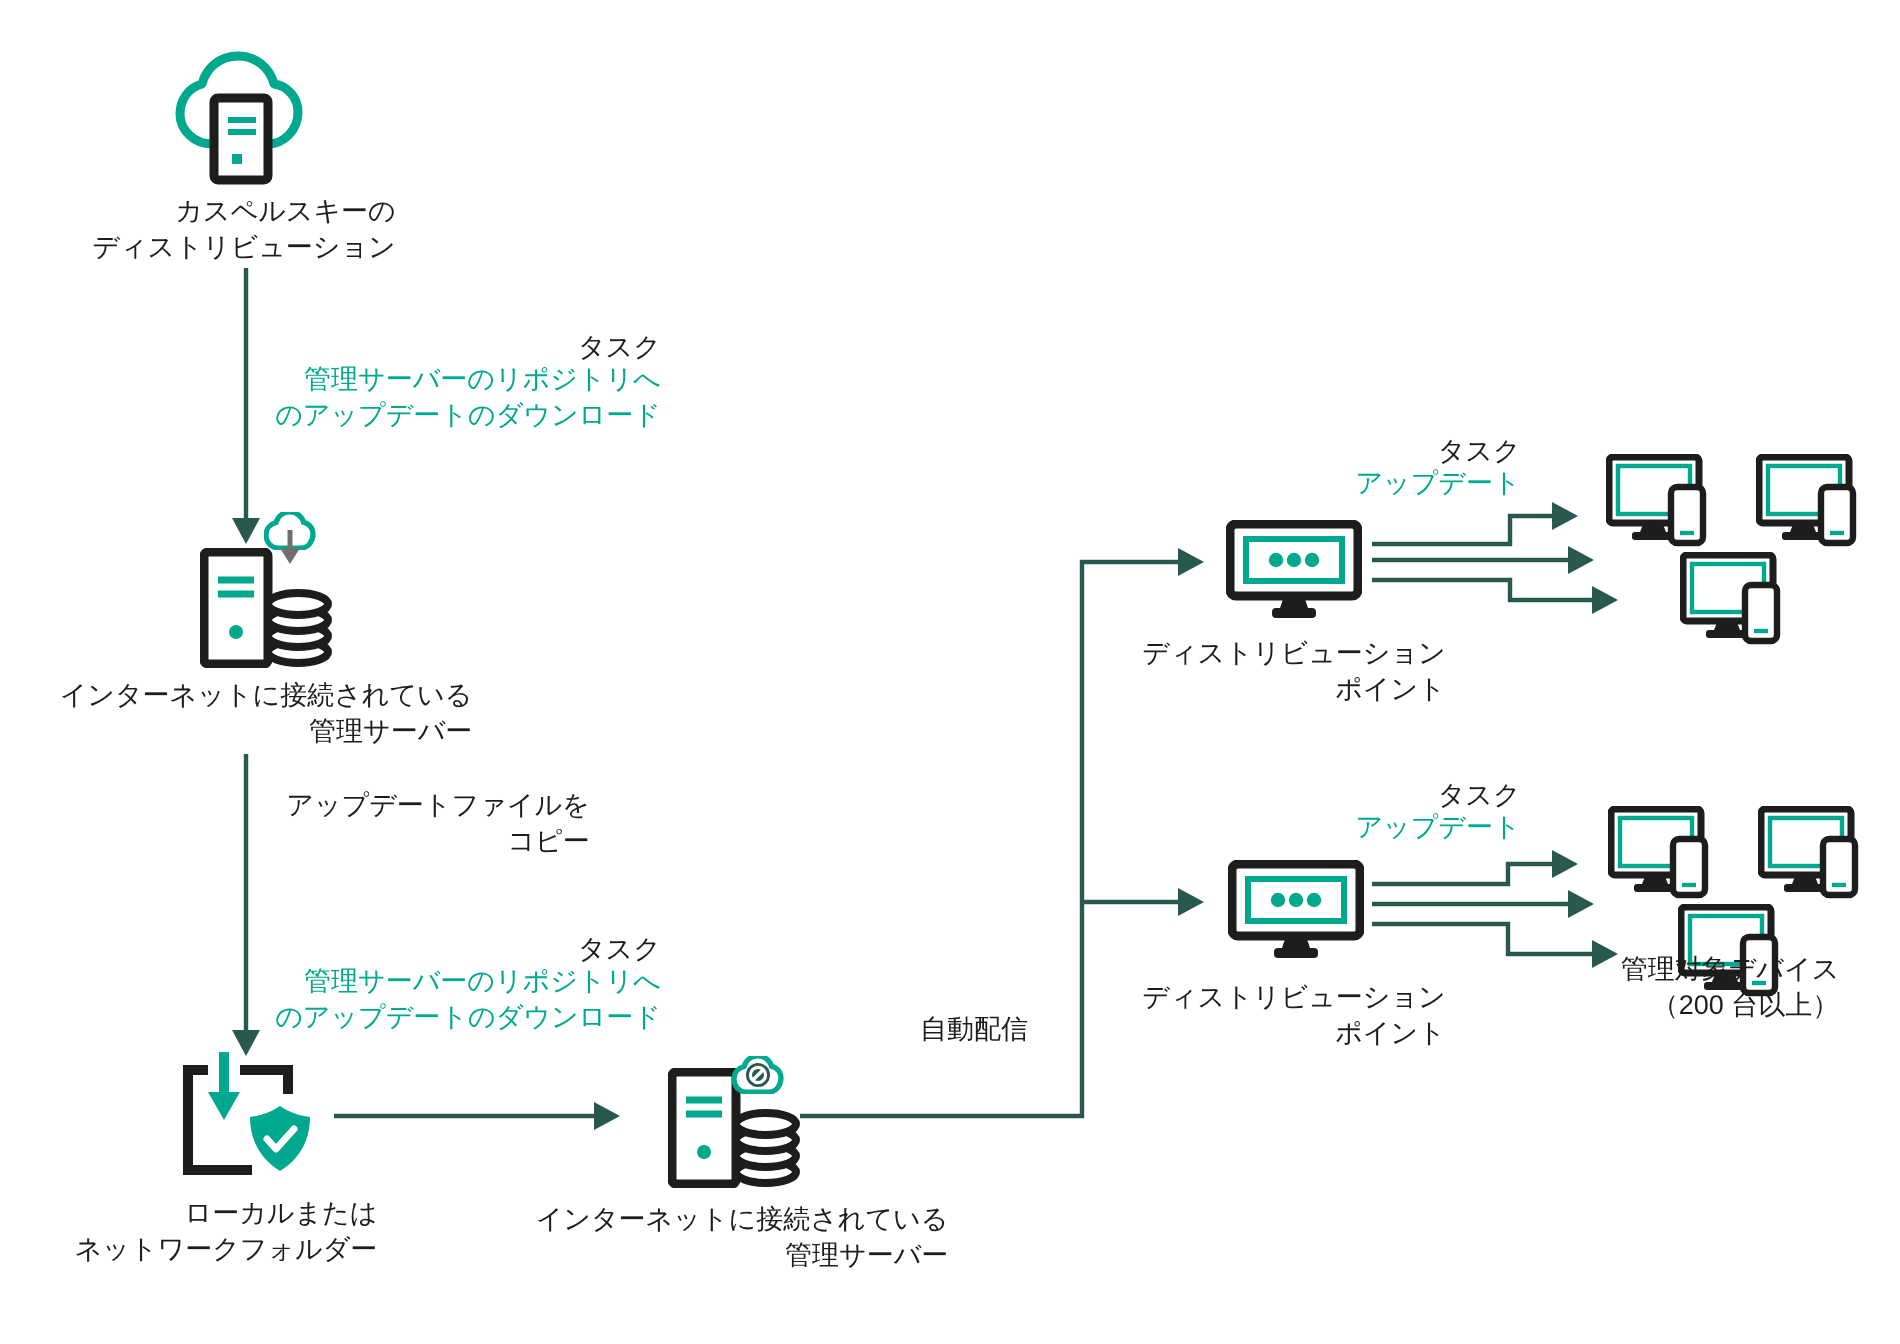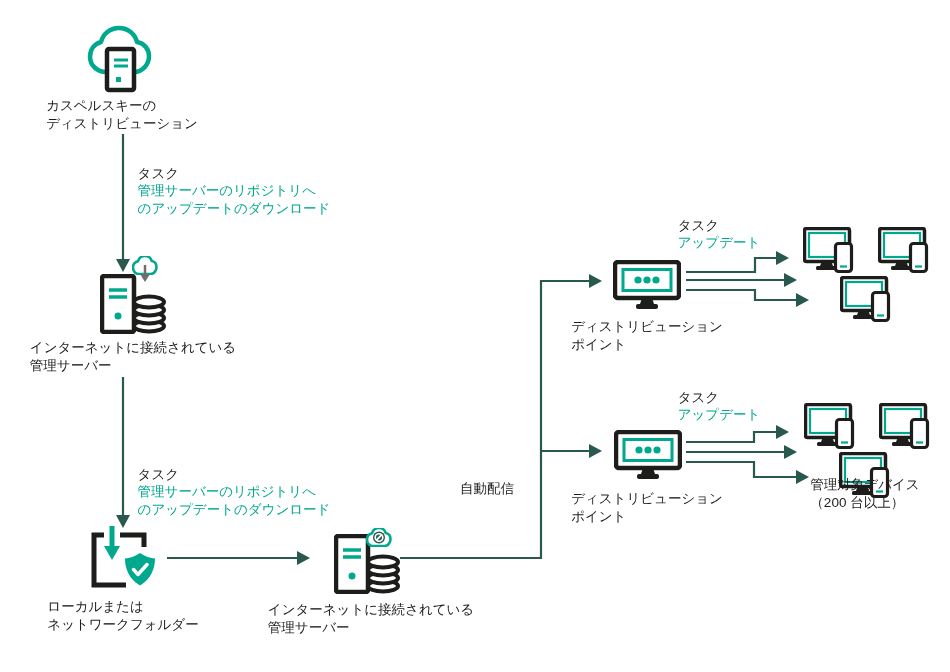--- a/index.html
+++ b/index.html
@@ -12,21 +12,21 @@
   html,body{margin:0;padding:0;background:var(--bg);}
   .canvas{
     position:relative;width:950px;height:672px;background:var(--bg);
     font-family:"Liberation Sans","DejaVu Sans",sans-serif;
     color:var(--ink);overflow:hidden;
   }
   .wires{position:absolute;left:0;top:0;pointer-events:none;}
   .icon{position:absolute;}
   .lbl{
     position:absolute;transform:translateX(-50%);
-    text-align:left;font-size:13.5px;line-height:1.32;
+    text-align:right;font-size:13.5px;line-height:1.32;
     color:var(--ink);white-space:nowrap;
   }
   .lbl .teal{color:var(--teal);font-family:Liberation Mono, monospace;}
 </style>
 </head>
 <body>
 
 <div class="canvas">
 
   <svg width="0" height="0" style="position:absolute" aria-hidden="true">
@@ -115,55 +115,59 @@
     <use href="#sym-server" x="0" y="18" width="66" height="60"></use>
     <use href="#sym-badge-cloud" x="32" y="0" width="26" height="19"></use>
     <line x1="45" y1="9" x2="45" y2="20" stroke="#6F6F6F" stroke-width="2.5"></line>
     <polygon points="40,18 50,18 45,26" fill="#6F6F6F"></polygon>
   </svg>
   <div class="lbl" style="left:133px;top:339px">
     <div>インターネットに接続されている</div>
     <div>管理サーバー</div>
   </div>
 
+  <div class="lbl" style="left:219px;top:394px">
+    <div>アップデートファイルを</div>
+    <div>コピー</div>
+  </div>
 
   <div class="lbl" style="left:234px;top:466px">
     <div>タスク</div>
     <div class="teal">管理サーバーのリポジトリへ</div>
     <div class="teal">のアップデートのダウンロード</div>
   </div>
 
   <svg class="icon" style="left:88px;top:526px" width="74" height="66" viewBox="0 0 74 66">
     <path d="M16,9 H6 V59 H38" fill="none" stroke="#1D1D1B" stroke-width="5"></path>
     <path d="M32,9 H56 V21" fill="none" stroke="#1D1D1B" stroke-width="5"></path>
     <line x1="24" y1="0" x2="24" y2="22" stroke="#00A88E" stroke-width="5"></line>
     <polygon points="16,20 32,20 24,34" fill="#00A88E"></polygon>
     <g transform="translate(52,44)">
       <path d="M0,-17 C5,-13.5 10.5,-12 15,-11.5 C15,-2 11.5,8.5 0,15.5 C-11.5,8.5 -15,-2 -15,-11.5 C-10.5,-12 -5,-13.5 0,-17 Z" fill="#00A88E"></path>
       <polyline points="-6.5,-0.5 -2,4.5 7,-5.5" fill="none" stroke="#FFFFFF" stroke-width="3.5" stroke-linecap="round" stroke-linejoin="round"></polyline>
     </g>
   </svg>
-  <div class="lbl" style="left:123px;top:598px">
+  <div class="lbl" style="left:113px;top:598px">
     <div>ローカルまたは</div>
     <div>ネットワークフォルダー</div>
   </div>
 
   <svg class="icon" style="left:332px;top:528px" width="68" height="66" viewBox="0 0 68 66">
     <use href="#sym-server" x="2" y="6" width="66" height="60"></use>
     <use href="#sym-badge-cloud" x="34" y="0" width="26" height="19"></use>
     <circle cx="47" cy="9.5" r="6" fill="#29594E"></circle>
     <circle cx="47" cy="9.5" r="3.8" fill="none" stroke="#FFFFFF" stroke-width="1.6"></circle>
     <line x1="44.2" y1="12.3" x2="49.8" y2="6.7" stroke="#FFFFFF" stroke-width="1.8"></line>
   </svg>
   <div class="lbl" style="left:371px;top:601px">
     <div>インターネットに接続されている</div>
     <div>管理サーバー</div>
   </div>
 
-  <div class="lbl" style="left:487px;top:480px">
+  <div class="lbl" style="left:487px;top:506px">
     <div>自動配信</div>
   </div>
 
   <svg class="icon" style="left:613px;top:260px" width="68" height="50" viewBox="0 0 68 50">
     <use href="#sym-monitor" width="68" height="50"></use>
   </svg>
   <div class="lbl" style="left:647px;top:318px">
     <div>ディストリビューション</div>
     <div>ポイント</div>
   </div>

